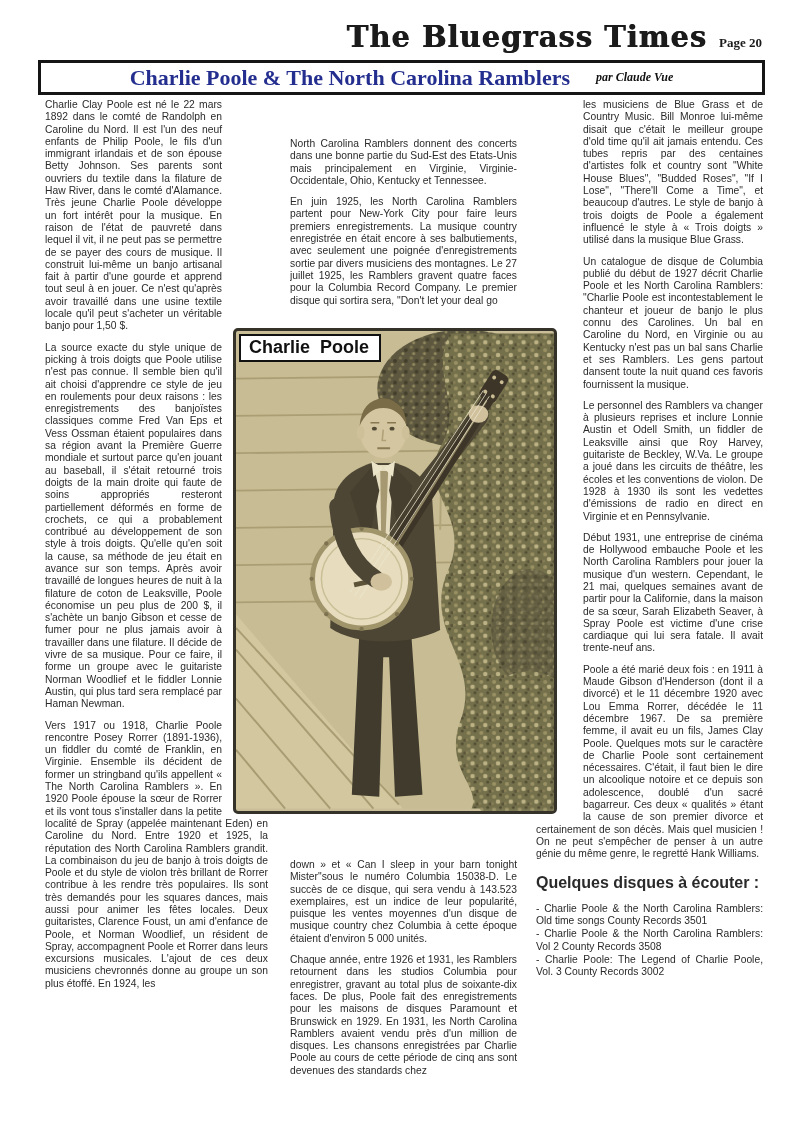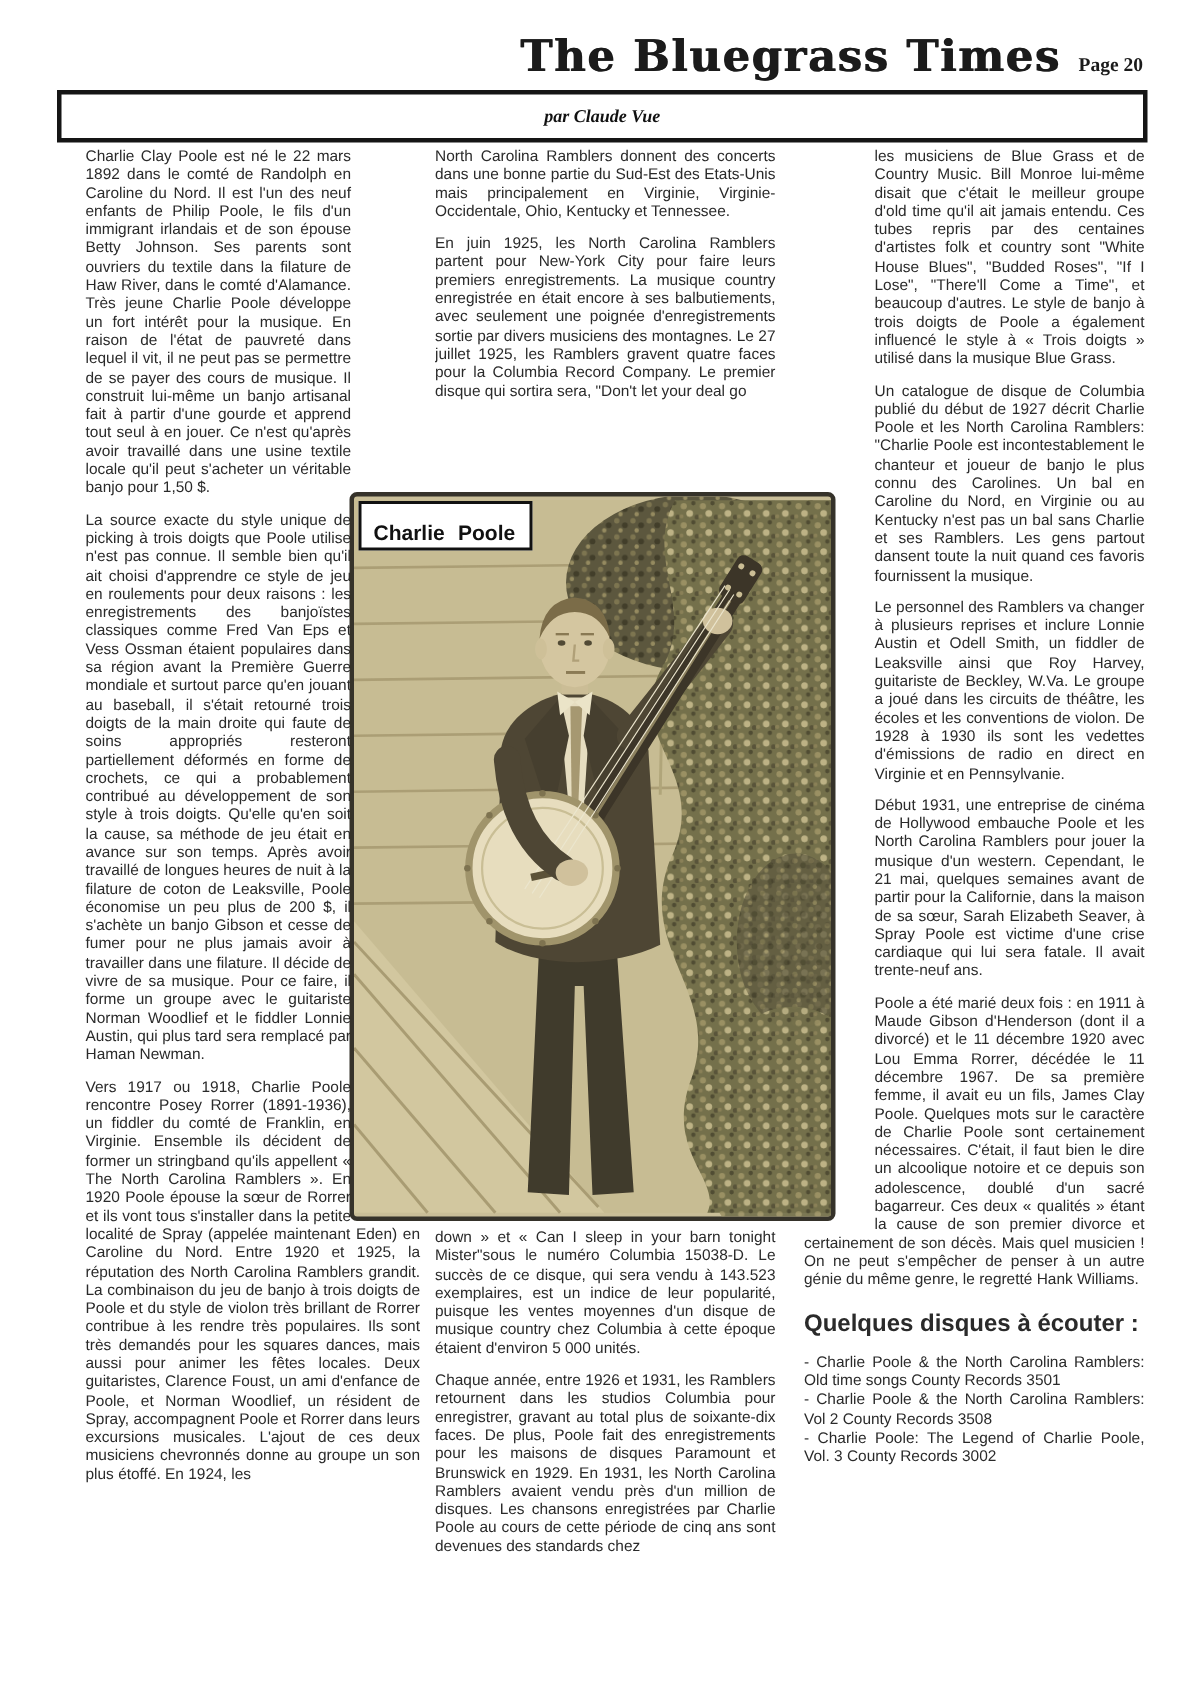--- a/index.html
+++ b/index.html
@@ -23,52 +23,53 @@
     font-family:"Liberation Serif","DejaVu Serif",serif;font-weight:bold;font-size:22px;
     color:#232e8f;white-space:nowrap;
   }
   .art-byline{
     font-family:"Liberation Serif","DejaVu Serif",serif;font-weight:bold;font-style:italic;
     font-size:12px;color:#111;white-space:nowrap;
   }
   
   .content{position:absolute;left:0;top:99px;width:800px;height:1033px;overflow:hidden;}
   .col{position:absolute;top:0;font-size:10.3px;line-height:12.3px;text-align:justify;color:#2a2a2a;}
-  .col1{left:45px;width:223px;margin-left:12px;}
+  .col1{left:45px;width:223px;}
   .col2{left:290px;width:227px;}
   .col3{left:536px;width:227px;}
   .col p{margin:0 0 9px 0;}
   .spacer-r{float:right;width:40px;height:486px;margin-top:229px;margin-left:6px;}
   .spacer-l{float:left;width:40px;height:486px;margin-top:229px;margin-right:7px;}
-  .col2top{height:229px;overflow:hidden;}
+  .col2top{height:229px;overflow:hidden;margin-top:39px;}
   .photo-gap{height:492px;}
   .discs-head{font-weight:bold;font-size:16px;margin:16px 0 14px 0 !important;}
   .disc{margin:0 0 1px 0 !important;}
   
   .photo{
     position:absolute;left:233px;top:229px;width:324px;height:486px;box-sizing:border-box;
     border:3px solid #35322a;border-radius:5px;background:#c9be98;overflow:hidden;
   }
   .photo svg{display:block;}
   .caption{
     position:absolute;left:3px;top:3px;background:#ffffff;border:2px solid #111;
-    padding:11px 10px 2px 8px;font-weight:bold;font-size:14px;color:#111;word-spacing:5px;white-space:nowrap;
+    padding:1px 10px 2px 8px;font-weight:bold;font-size:18px;color:#111;word-spacing:5px;white-space:nowrap;
   }
 </style>
 </head>
 <body>
 
 <div class="page">
 
   <div class="masthead">
     <span class="mast-title">The Bluegrass Times</span>
     <span class="mast-page">Page 20</span>
   </div>
 
   <div class="titlebox">
+    <span class="art-title">Charlie Poole &amp; The North Carolina Ramblers</span>
     <span class="art-byline">par Claude Vue</span>
   </div>
 
   <div class="content">
 
     <div class="col col1">
       <div class="spacer-r"></div>
       <p>Charlie Clay Poole est né le 22 mars 1892 dans le comté de Randolph en Caroline du Nord. Il est l'un des neuf enfants de Philip Poole, le fils d'un immigrant irlandais et de son épouse Betty Johnson. Ses parents sont ouvriers du textile dans la filature de Haw River, dans le comté d'Alamance. Très jeune Charlie Poole développe un fort intérêt pour la musique. En raison de l'état de pauvreté dans lequel il vit, il ne peut pas se permettre de se payer des cours de musique. Il construit lui-même un banjo artisanal fait à partir d'une gourde et apprend tout seul à en jouer. Ce n'est qu'après avoir travaillé dans une usine textile locale qu'il peut s'acheter un véritable banjo pour 1,50 $.</p>
       <p>La source exacte du style unique de picking à trois doigts que Poole utilise n'est pas connue. Il semble bien qu'il ait choisi d'apprendre ce style de jeu en roulements pour deux raisons : les enregistrements des banjoïstes classiques comme Fred Van Eps et Vess Ossman étaient populaires dans sa région avant la Première Guerre mondiale et surtout parce qu'en jouant au baseball, il s'était retourné trois doigts de la main droite qui faute de soins appropriés resteront partiellement déformés en forme de crochets, ce qui a probablement contribué au développement de son style à trois doigts. Qu'elle qu'en soit la cause, sa méthode de jeu était en avance sur son temps. Après avoir travaillé de longues heures de nuit à la filature de coton de Leaksville, Poole économise un peu plus de 200 $, il s'achète un banjo Gibson et cesse de fumer pour ne plus jamais avoir à travailler dans une filature. Il décide de vivre de sa musique. Pour ce faire, il forme un groupe avec le guitariste Norman Woodlief et le fiddler Lonnie Austin, qui plus tard sera remplacé par Haman Newman.</p>
       <p>Vers 1917 ou 1918, Charlie Poole rencontre Posey Rorrer (1891-1936), un fiddler du comté de Franklin, en Virginie. Ensemble ils décident de former un stringband qu'ils appellent « The North Carolina Ramblers ». En 1920 Poole épouse la sœur de Rorrer et ils vont tous s'installer dans la petite localité de Spray (appelée maintenant Eden) en Caroline du Nord. Entre 1920 et 1925, la réputation des North Carolina Ramblers grandit. La combinaison du jeu de banjo à trois doigts de Poole et du style de violon très brillant de Rorrer contribue à les rendre très populaires. Ils sont très demandés pour les squares dances, mais aussi pour animer les fêtes locales. Deux guitaristes, Clarence Foust, un ami d'enfance de Poole, et Norman Woodlief, un résident de Spray, accompagnent Poole et Rorrer dans leurs excursions musicales. L'ajout de ces deux musiciens chevronnés donne au groupe un son plus étoffé. En 1924, les</p>

